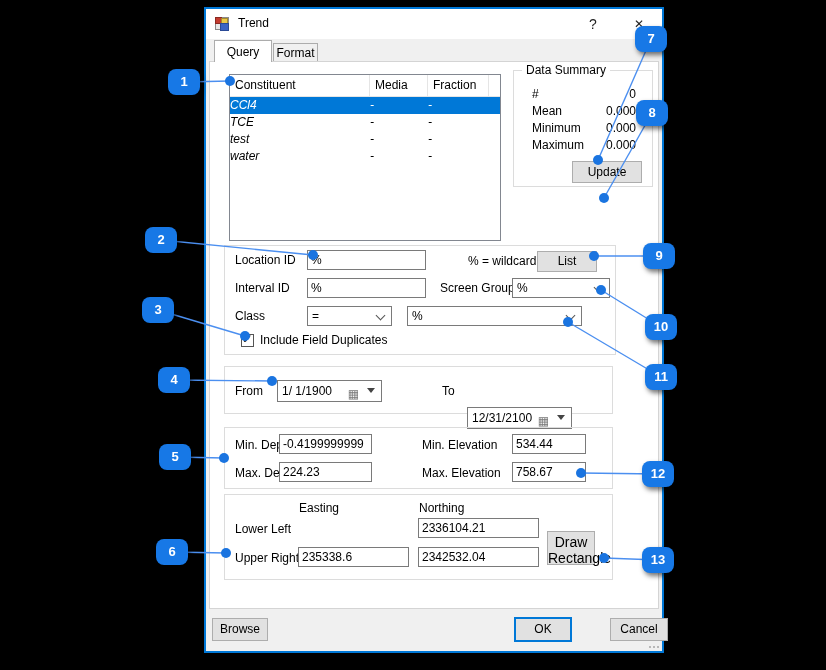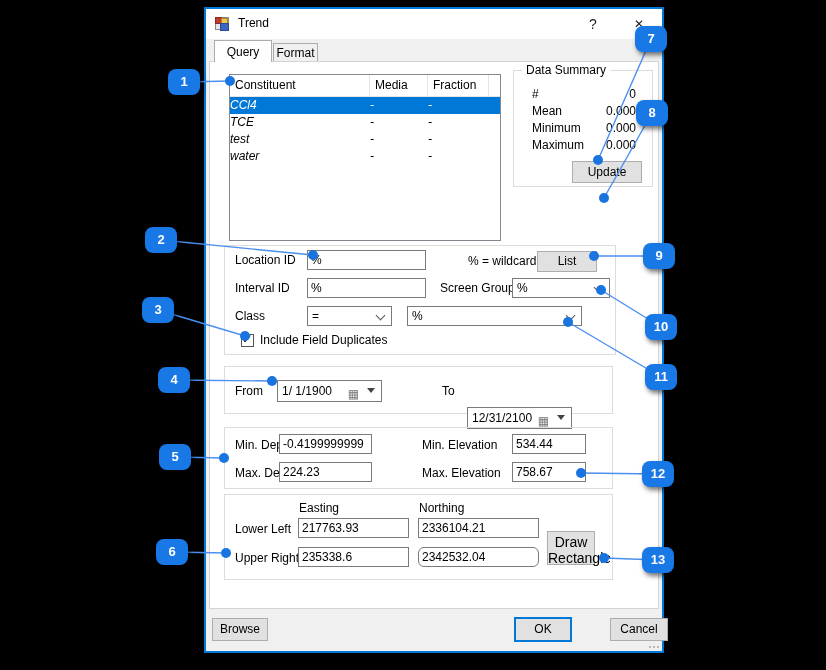--- a/index.html
+++ b/index.html
@@ -176,25 +176,24 @@
         <span class="lbl" style="left:10px;top:38px;">Max. Depth</span>
         <input class="tb" style="left: 54px; top: 34px; width: 93px; height: 20px;" value="224.23">
         <span class="lbl" style="left:197px;top:38px;">Max. Elevation</span>
         <input class="tb" style="left: 287px; top: 34px; width: 74px; height: 20px;" value="758.67">
       </div>
 
       <div class="gbox" style="left:14px;top:432px;width:389px;height:86px;">
         <span class="lbl" style="left:74px;top:6px;">Easting</span>
         <span class="lbl" style="left:194px;top:6px;">Northing</span>
         <span class="lbl" style="left:10px;top:27px;">Lower Left</span>
-        <input class="tb" style="left: 73px; top: 23px; width: 111px; height: 20px;" value="217763.93">
         <input class="tb" style="left: 193px; top: 23px; width: 121px; height: 20px;" value="2336104.21">
         <span class="lbl" style="left:10px;top:56px;">Upper Right</span>
         <input class="tb" style="left: 73px; top: 52px; width: 111px; height: 20px;" value="235338.6">
-        <input class="tb" style="left: 193px; top: 52px; width: 121px; height: 20px; border-radius: 6px;" value="2342532.04">
+        <input class="tb" style="left: 193px; top: 52px; width: 121px; height: 20px;" value="2342532.04">
         <div class="btn" style="left:322px;top:36px;width:48px;height:34px;font-size:14px;padding-top:2px;">
           <div>Draw</div>
           <div>Rectangle</div>
         </div>
       </div>
     </div>
 
     <div class="btn" style="left:6px;top:609px;width:56px;height:23px;line-height:21px;">Browse</div>
     <div class="btn" style="left:308px;top:608px;width:58px;height:25px;line-height:21px;border:2px solid #0078d7;">OK</div>
     <div class="btn" style="left:404px;top:609px;width:58px;height:23px;line-height:21px;">Cancel</div>

